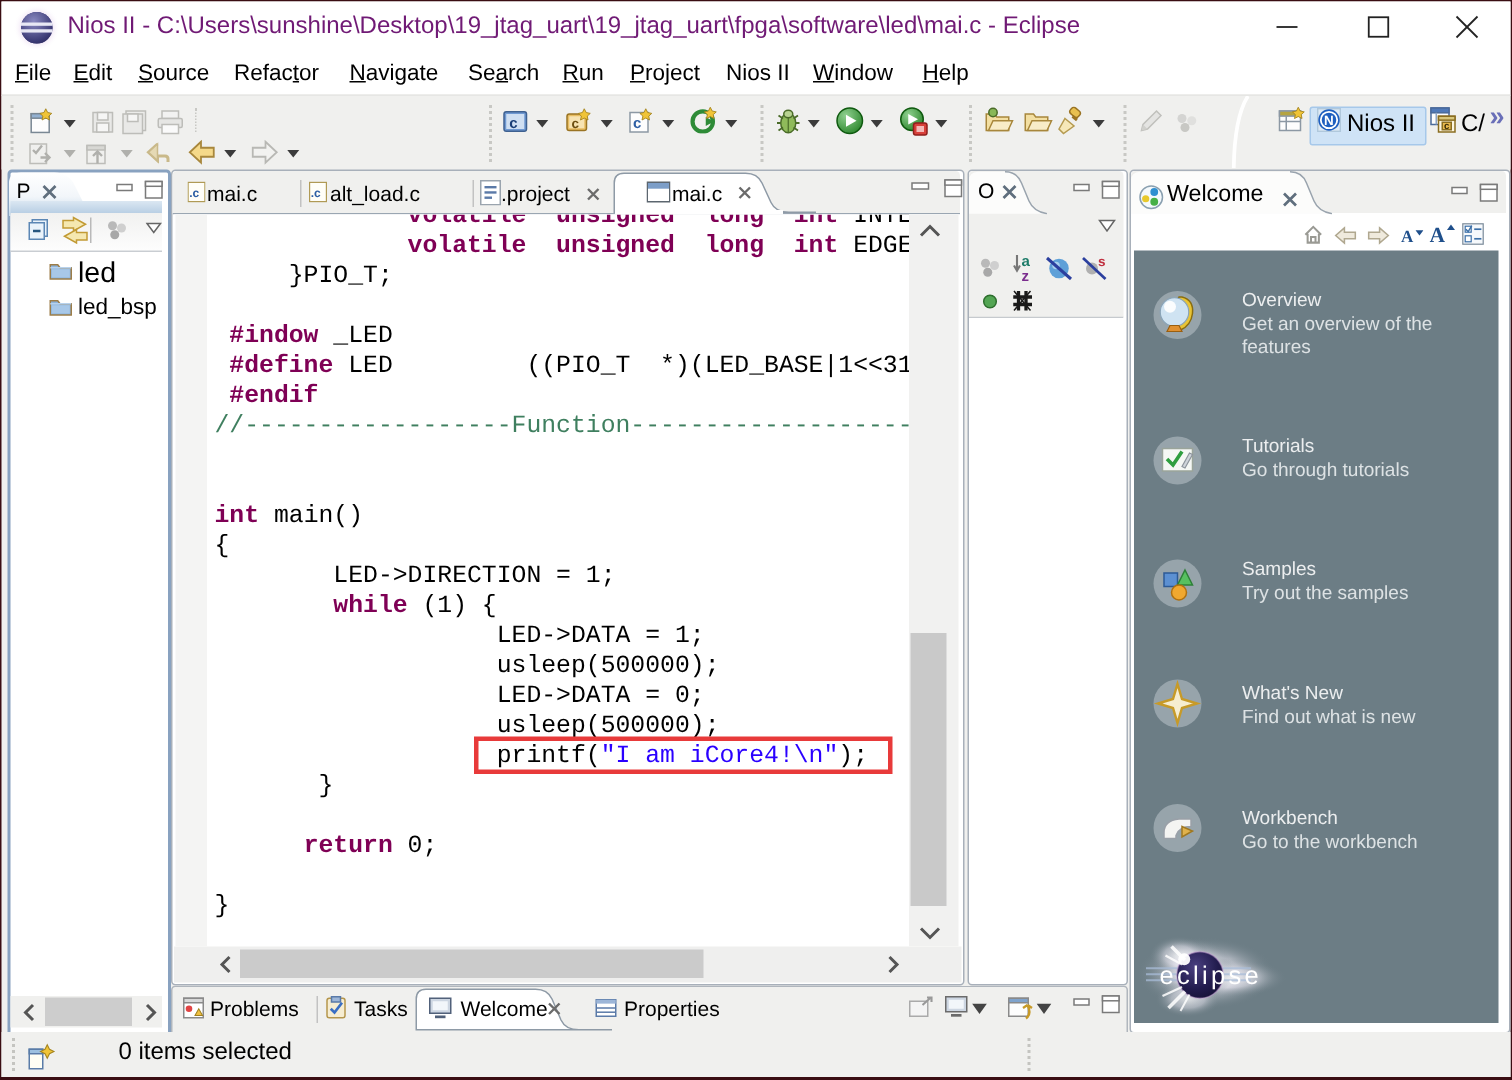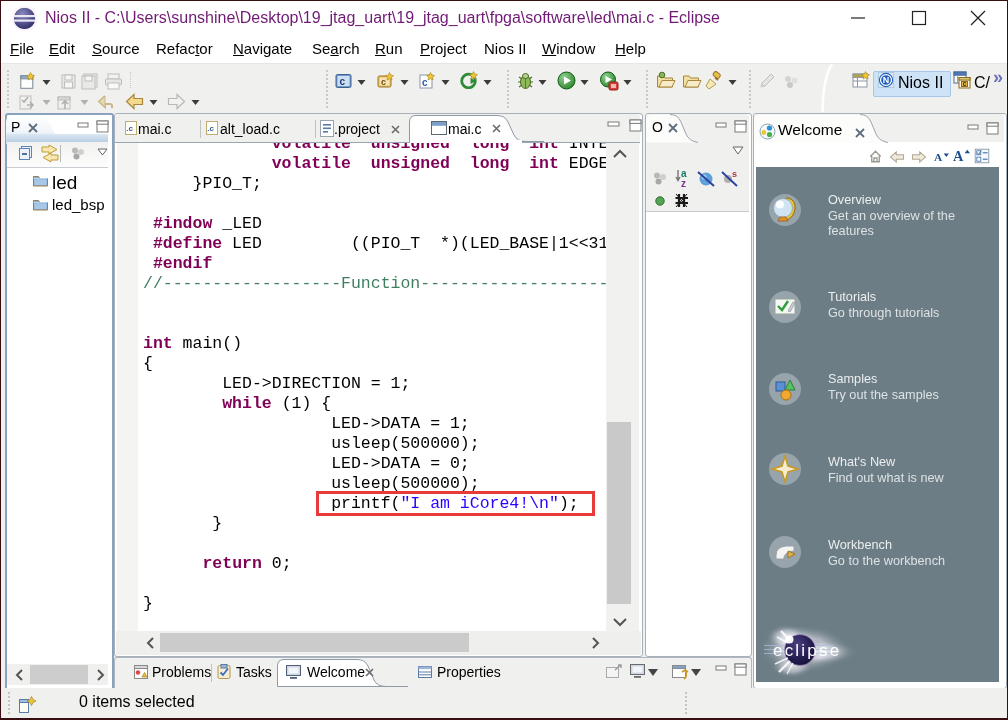--- a/index.html
+++ b/index.html
@@ -499,21 +499,21 @@
 
   <svg class="abs" style="left:7px;top:80px" width="14" height="14" viewBox="0 0 14 14">
     <circle cx="7" cy="7" r="4.2" fill="#53a553" stroke="#2d6e2d"></circle>
   </svg>
   <svg class="abs" style="left:28px;top:78px" width="17" height="17" viewBox="0 0 17 17">
     <path d="M5 2 L5 15 M10 2 L10 15 M1.5 6 L14 6 M1.5 11 L14 11" stroke="#1a1a1a" stroke-width="2.2"></path>
     <path d="M2 2 L13 15 M13 2 L2 15" stroke="#1a1a1a" stroke-width="1"></path>
   </svg>
 </div>
 <div id="pBottom" class="abs">
-  <div class="btab abs" style="left:12px;top:3px;width:91px;">
+  <div class="btab abs" style="left:0;top:3px;width:91px;">
     <svg class="abs" style="left:6px;top:3px" width="16" height="16" viewBox="0 0 16 16">
       <rect x="1.5" y="1.5" width="13" height="13" fill="#fff" stroke="#8a8a8a"></rect>
       <rect x="1.5" y="1.5" width="13" height="3" fill="#d8d8d8" stroke="#8a8a8a"></rect>
       <circle cx="5" cy="8.5" r="2.2" fill="#e04343"></circle>
       <path d="M9 13 L11.5 8.5 L14 13 Z" fill="#f0c040" stroke="#a08020" stroke-width="0.7"></path>
     </svg>
     <span class="abs" style="left:25px;top:3px;">Problems</span>
   </div>
   <div class="tsep abs" style="left:96px;top:6px;"></div>
   <div class="btab abs" style="left:97px;top:3px;width:62px;">
@@ -530,21 +530,21 @@
   </svg>
   <svg class="abs" style="left:170px;top:6px" width="17" height="16" viewBox="0 0 17 16">
     <rect x="1.5" y="1.5" width="14" height="10" fill="#cdd6e2" stroke="#51617a"></rect>
     <rect x="3.5" y="3.5" width="10" height="6" fill="#f2f6fa"></rect>
     <rect x="5" y="13" width="7" height="1.8" fill="#51617a"></rect>
   </svg>
   <span class="abs" style="left:192px;top:6px;font-size:14px;">Welcome</span>
   <svg class="abs" style="left:249px;top:9px" width="11" height="11" viewBox="0 0 11 11">
     <path d="M2 2 L9 9 M9 2 L2 9" stroke="#6b6b6b" stroke-width="1.6"></path>
   </svg>
-  <div class="btab abs" style="left:298px;top:3px;width:100px;text-align:right;">
+  <div class="btab abs" style="left:277px;top:3px;width:100px;text-align:right;">
     <svg class="abs" style="left:4px;top:3px" width="16" height="16" viewBox="0 0 16 16">
       <rect x="1.5" y="2.5" width="13" height="11" fill="#fff" stroke="#5a7aa8"></rect>
       <rect x="1.5" y="2.5" width="13" height="2.6" fill="#9db6d8"></rect>
       <line x1="1.5" y1="8" x2="14.5" y2="8" stroke="#5a7aa8"></line>
       <line x1="1.5" y1="10.8" x2="14.5" y2="10.8" stroke="#5a7aa8"></line>
     </svg>
     <span class="abs" style="left:24px;top:3px;">Properties</span>
   </div>
 
   <svg class="abs" style="left:490px;top:6px" width="18" height="16" viewBox="0 0 18 16">

